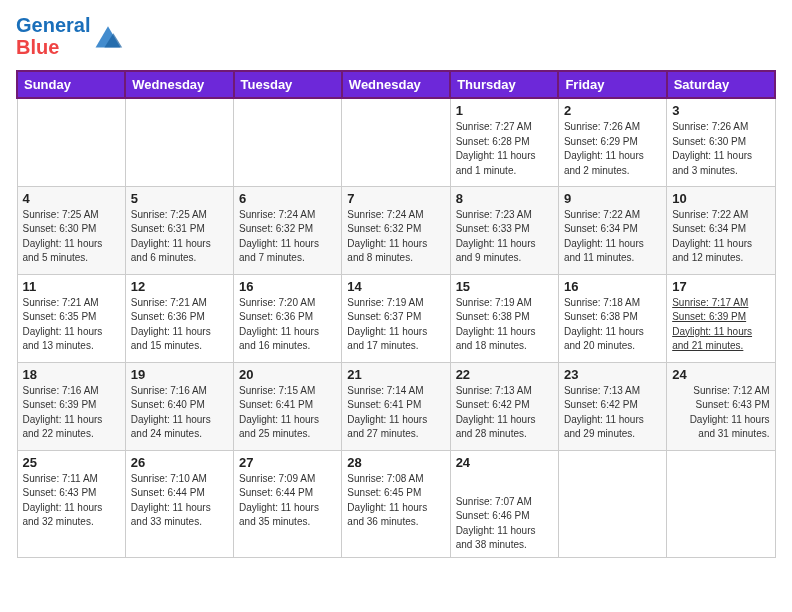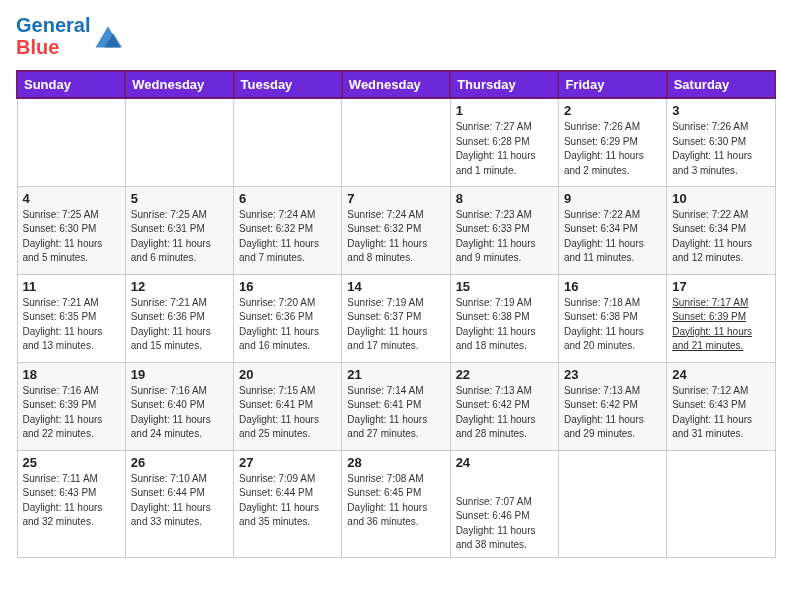--- a/index.html
+++ b/index.html
@@ -270,21 +270,21 @@
 Daylight: 11 hours and 28 minutes.</div>
           </td>
           <td>
             <span class="day-num">23</span>
             <div class="day-info" style="white-space: pre-line;">Sunrise: 7:13 AM
 Sunset: 6:42 PM
 Daylight: 11 hours and 29 minutes.</div>
           </td>
           <td>
             <span class="day-num">24</span>
-            <div class="day-info" style="white-space: pre-line;">Sunrise: 7:12 AM
+            <div class="day-info" style="white-space: pre-line; text-align: right;">Sunrise: 7:12 AM
 Sunset: 6:43 PM
 Daylight: 11 hours and 31 minutes.</div>
           </td>
         </tr>
         <tr>
           <td>
             <span class="day-num">25</span>
             <div class="day-info" style="white-space: pre-line;">Sunrise: 7:11 AM
 Sunset: 6:43 PM
 Daylight: 11 hours and 32 minutes.</div>

